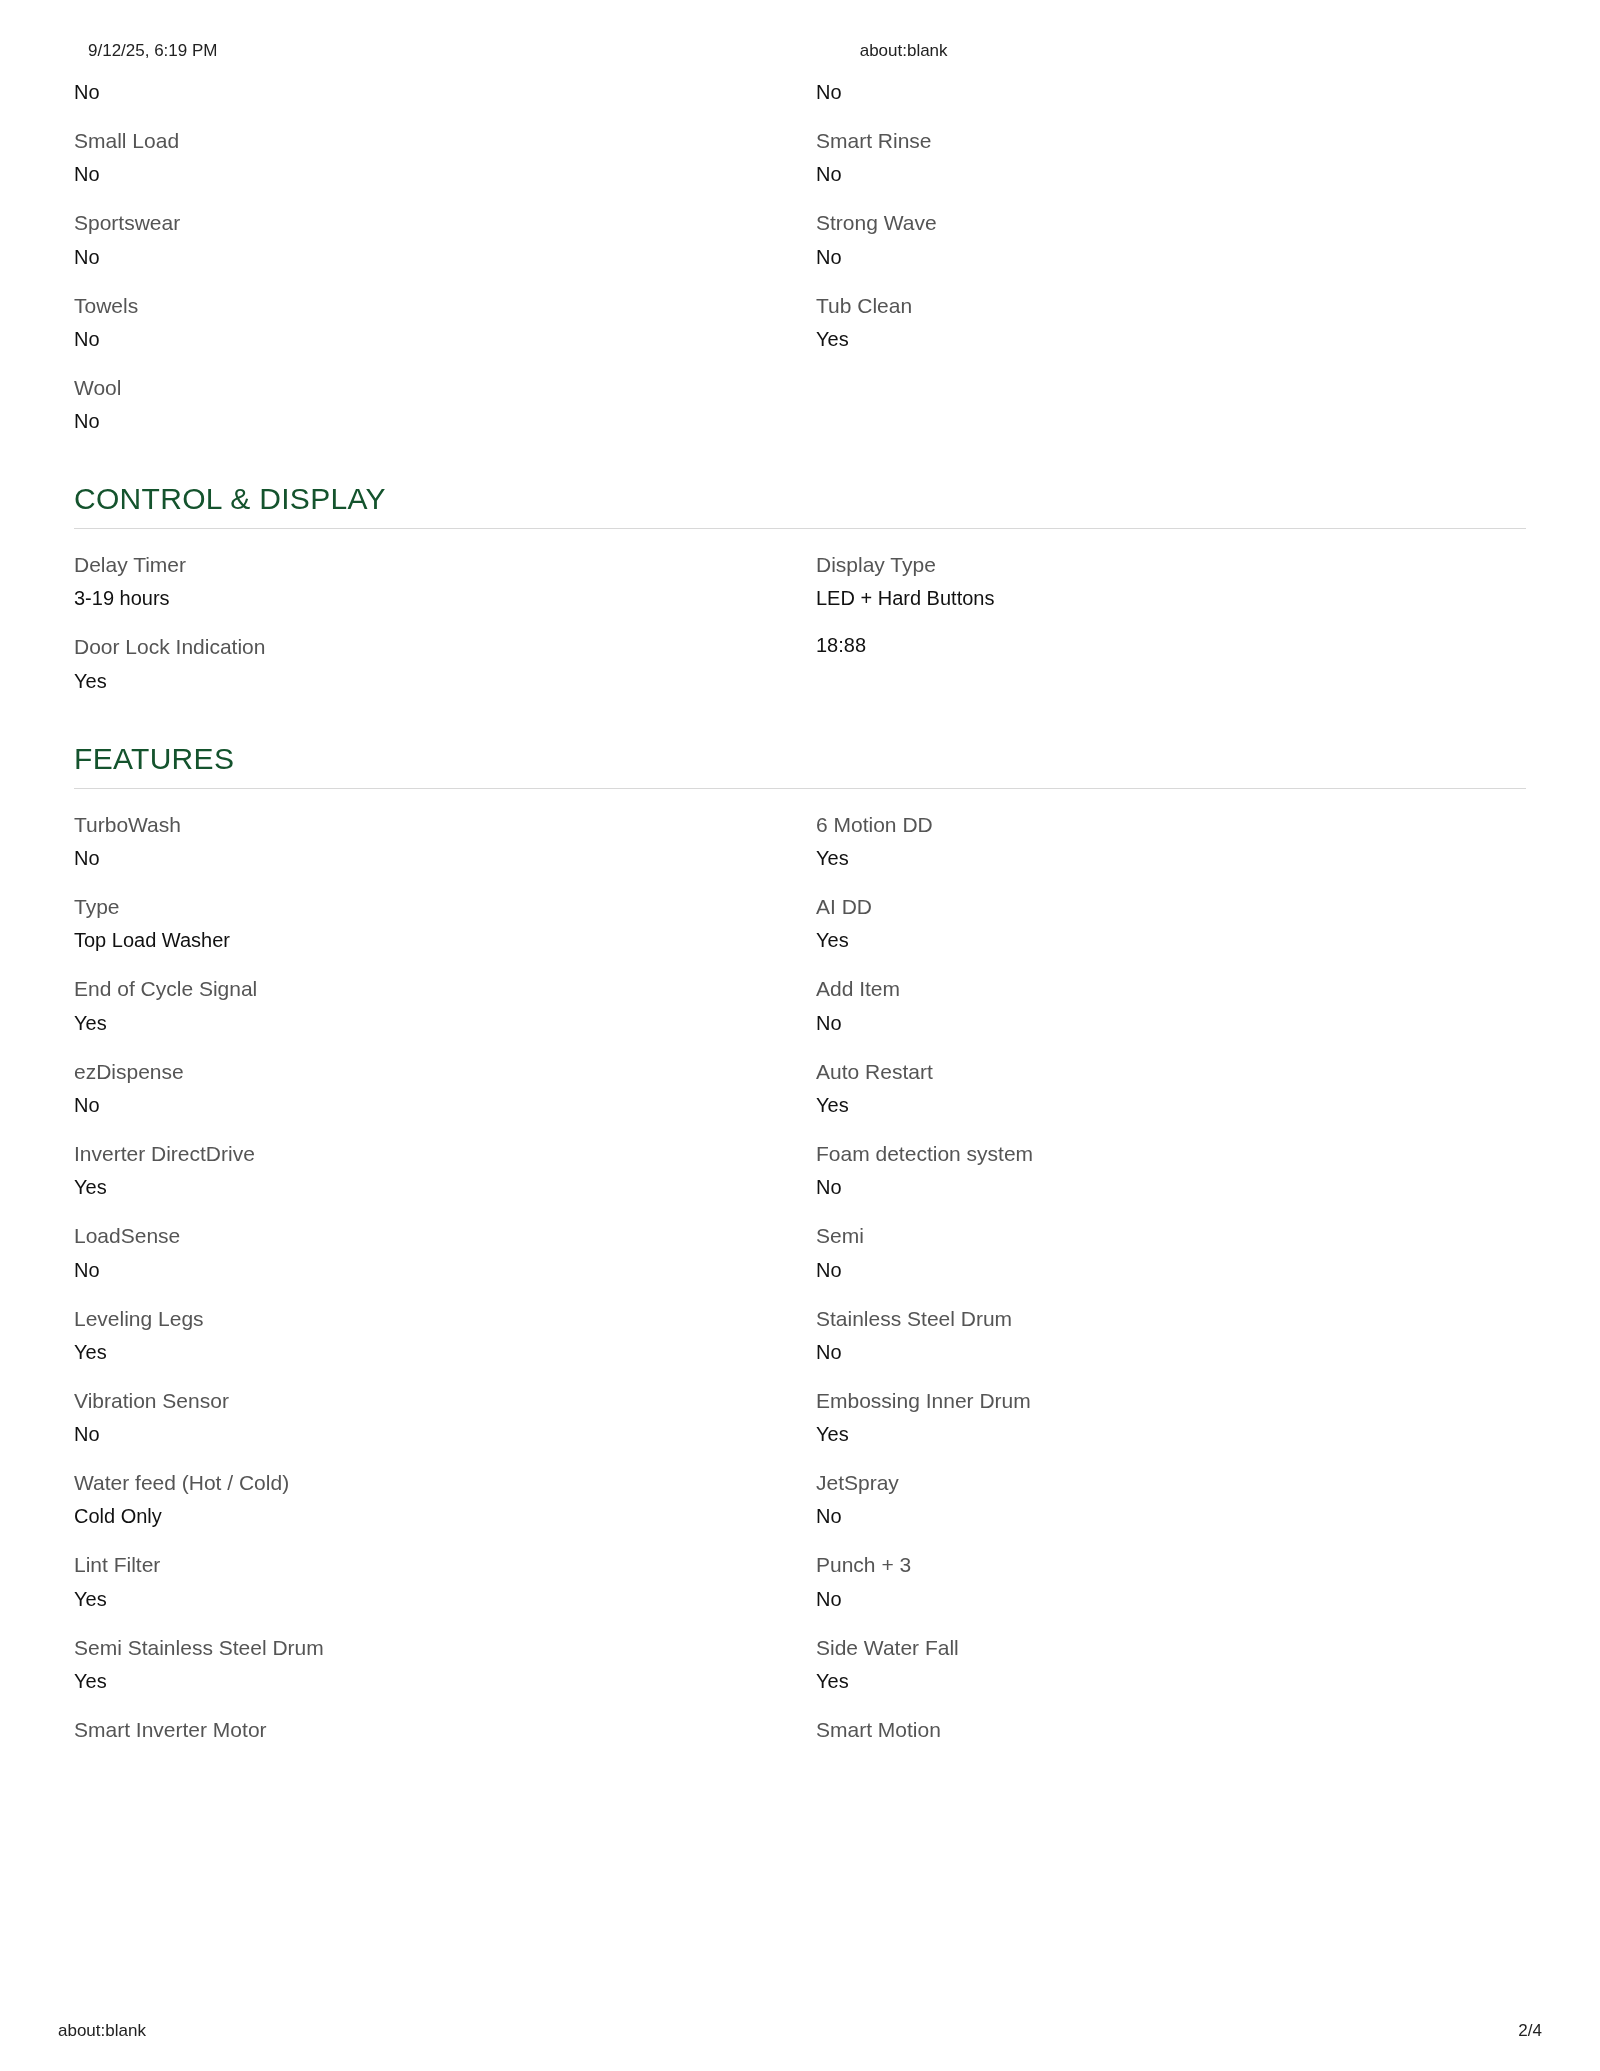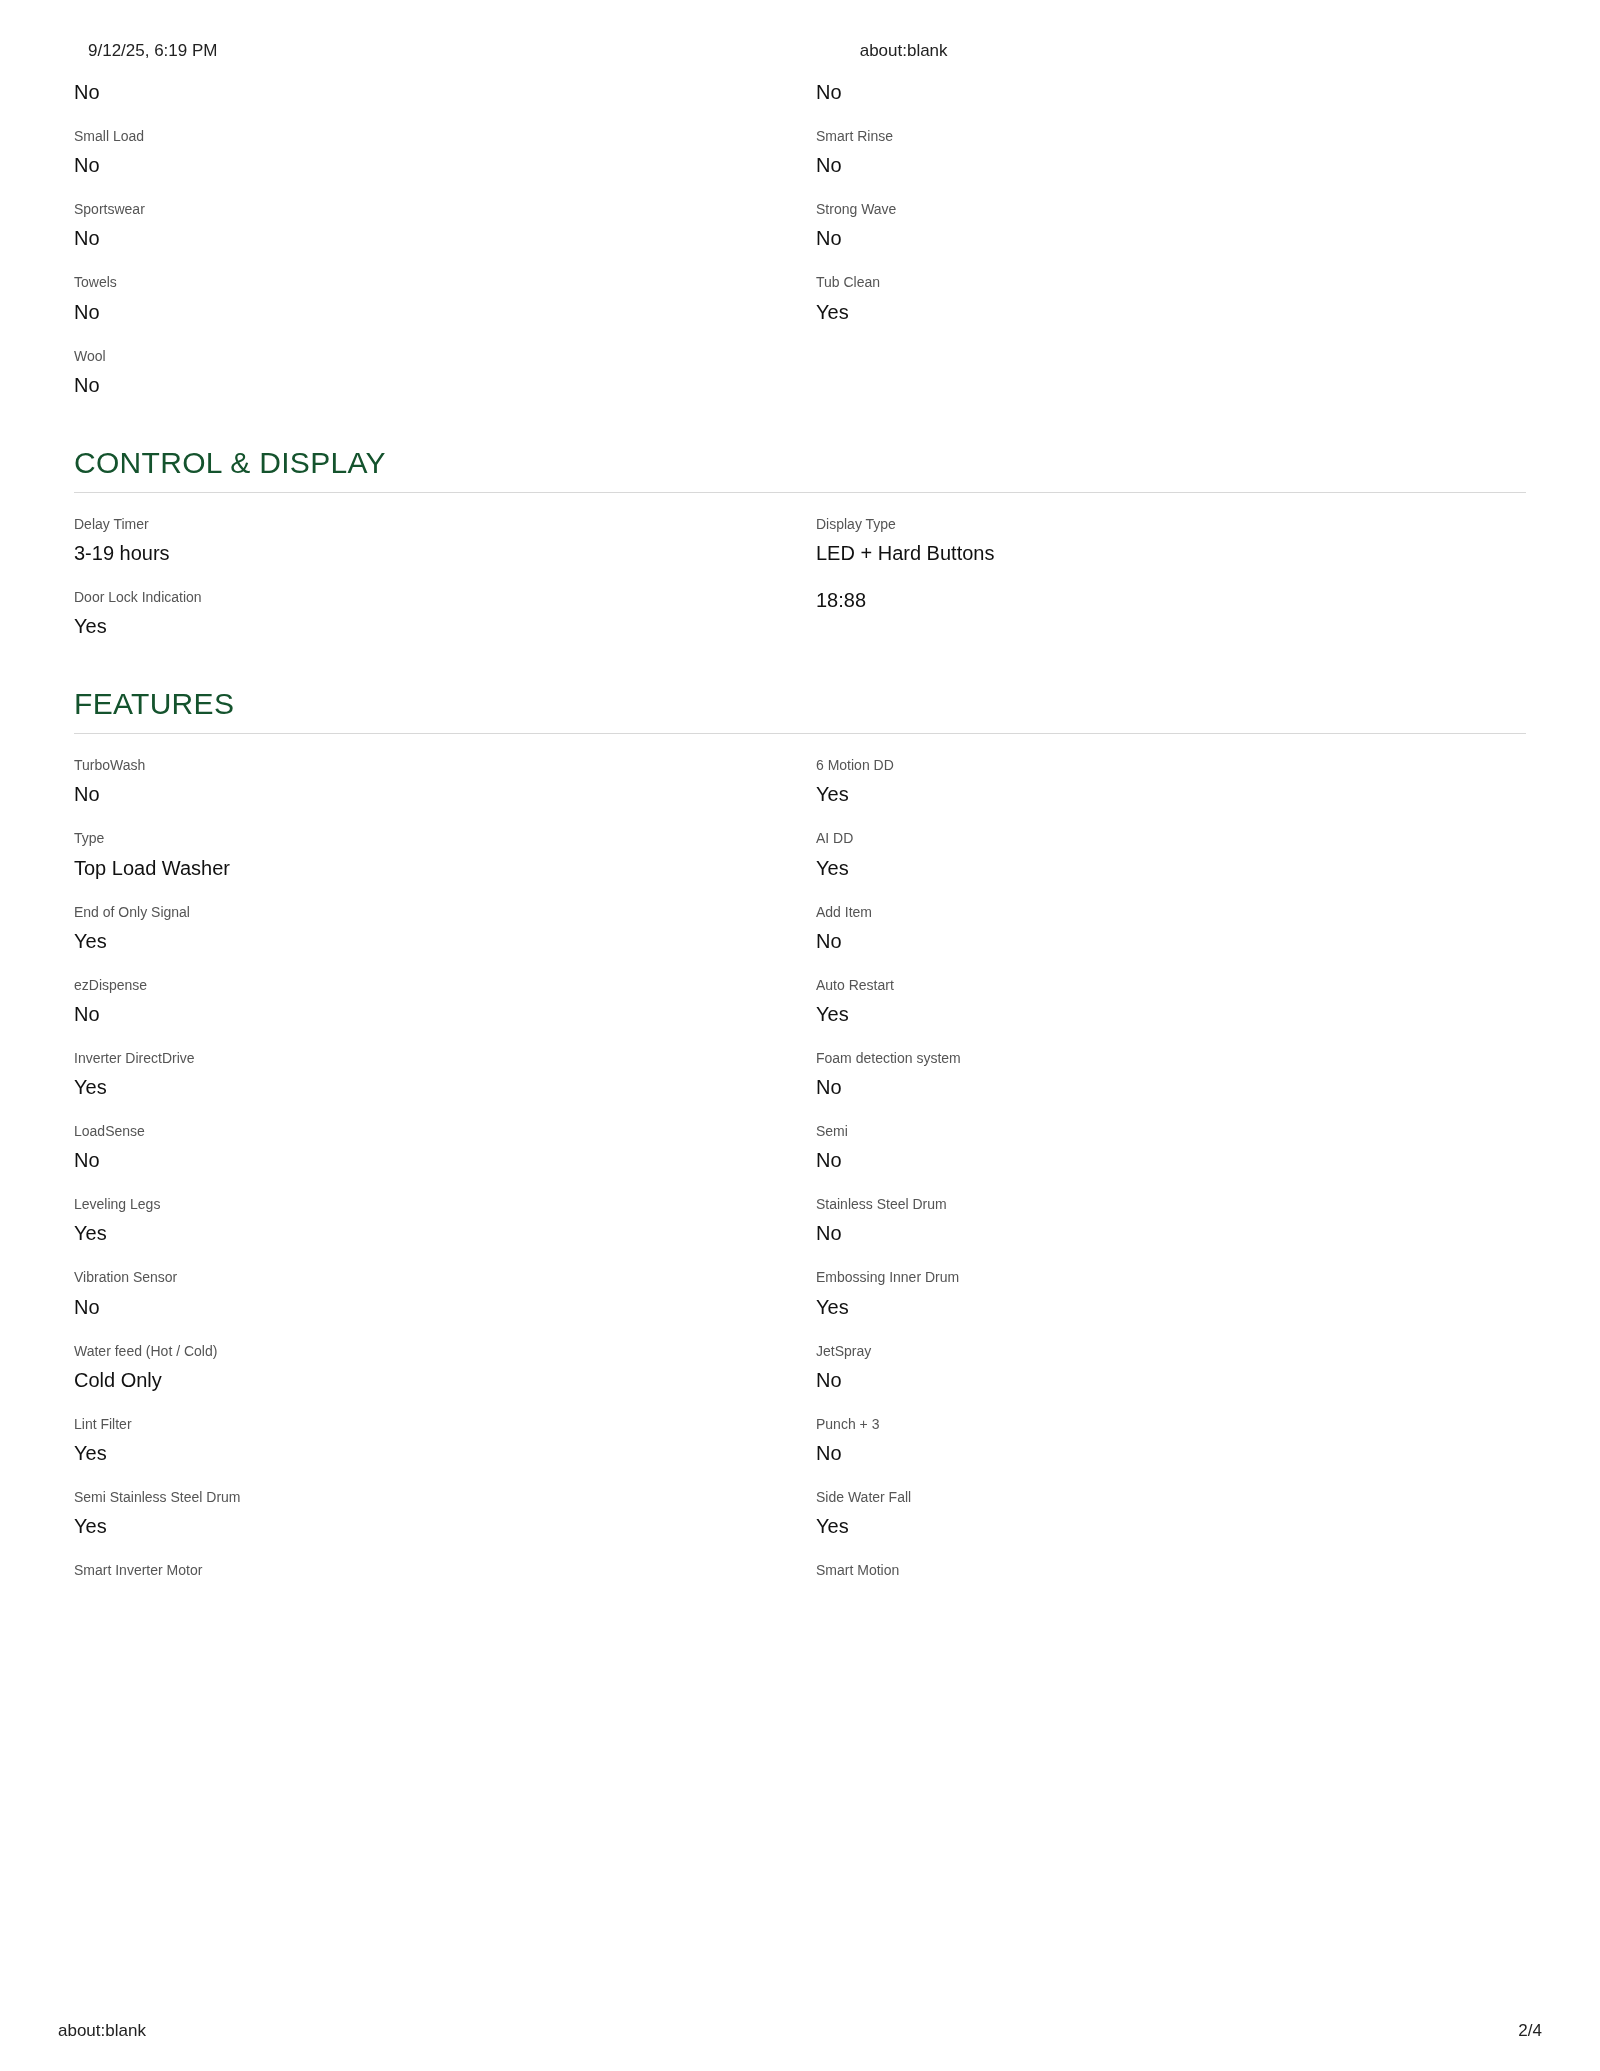--- a/index.html
+++ b/index.html
@@ -50,21 +50,21 @@
   .cell {
     width: 50%;
     box-sizing: border-box;
     padding: 0 14px 0 0;
     margin-bottom: 22px;
   }
   .cell.right {
     padding-left: 16px;
   }
   .label {
-    font-size: 14px;
+    font-size: 21px;
     color: #555555;
     line-height: 1.3;
     margin-bottom: 8px;
     font-weight: 400;
   }
   .value {
     font-size: 20px;
     color: #111111;
     line-height: 1.25;
     font-weight: 400;
@@ -189,21 +189,21 @@
       <div class="cell">
         <div class="label">Type</div>
         <div class="value">Top Load Washer</div>
       </div>
       <div class="cell right">
         <div class="label">AI DD</div>
         <div class="value">Yes</div>
       </div>
 
       <div class="cell">
-        <div class="label">End of Only Signal</div>
+        <div class="label">End of Cycle Signal</div>
         <div class="value">Yes</div>
       </div>
       <div class="cell right">
         <div class="label">Add Item</div>
         <div class="value">No</div>
       </div>
 
       <div class="cell">
         <div class="label">ezDispense</div>
         <div class="value">No</div>

